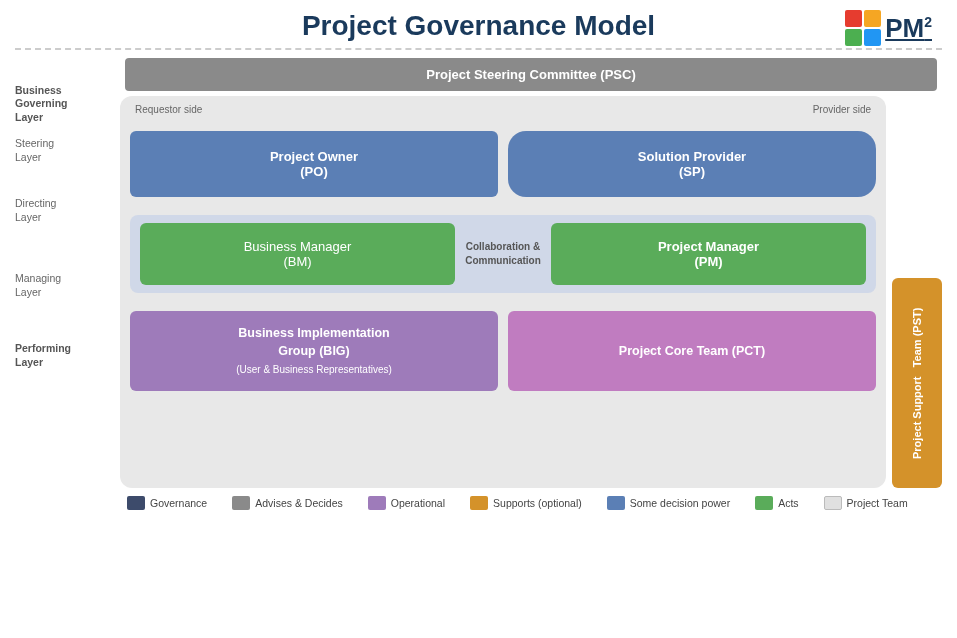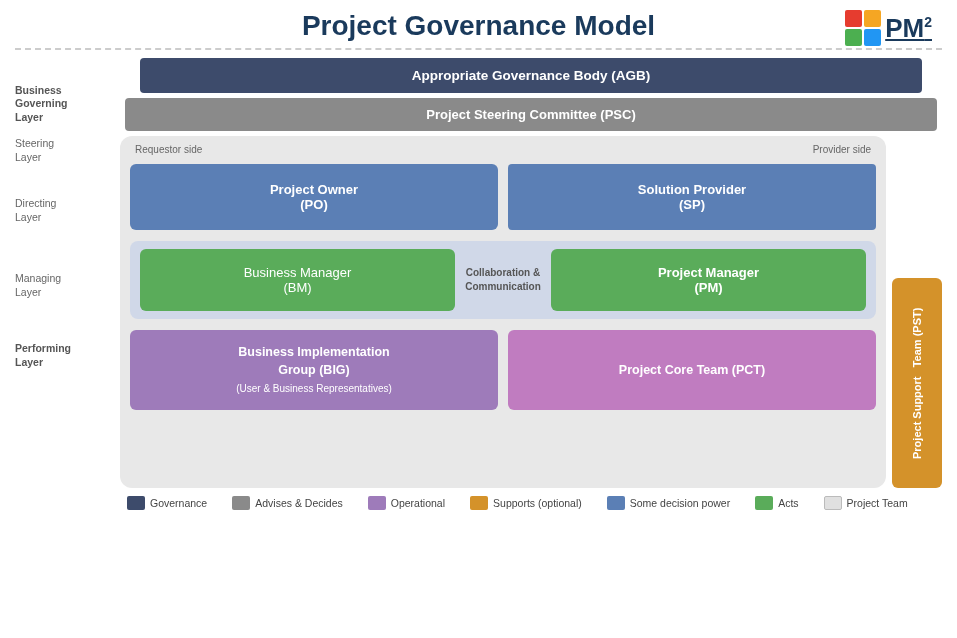--- a/index.html
+++ b/index.html
@@ -128,21 +128,21 @@
     }
 
     
     .big-container {
       background: #e8e8e8;
       border-radius: 12px;
       padding: 8px 10px 26px 10px;
       position: relative;
       display: flex;
       flex-direction: column;
-      gap: 11px;
+      gap: 18px;
       flex: 1;
     }
 
     .side-labels {
       display: flex;
       justify-content: space-between;
       font-size: 10px;
       color: #666;
       padding: 0 5px;
       margin-bottom: -2px;
@@ -169,21 +169,21 @@
       justify-content: center;
     }
 
     .solution-provider-box {
       background: #5b7fb5;
       color: #fff;
       font-weight: 700;
       font-size: 13px;
       text-align: center;
       padding: 18px 10px;
-      border-radius: 4px;
+      border-radius: 18px;
       flex: 1;
       display: flex;
       align-items: center;
       justify-content: center;
     }
 
     
     .managing-container {
       background: #d0d8e8;
       border-radius: 8px;
@@ -377,21 +377,20 @@
         <span class="light">Layer</span>
       </div>
       <div class="layer-label lbl-performing">
         <span class="bold">Performing</span>
         <span class="bold">Layer</span>
       </div>
     </div>
 
     <div class="diagram-col">
 
-      <div class="agb-box">Appropriate Governance Body (AGB)</div>
 
       <div class="psc-box">Project Steering Committee (PSC)</div>
 
       <div style="display:flex; gap:0; flex:1;">
         <div class="big-container">
 
           <div class="side-labels">
             <span>Requestor side</span>
             <span>Provider side</span>
           </div>

